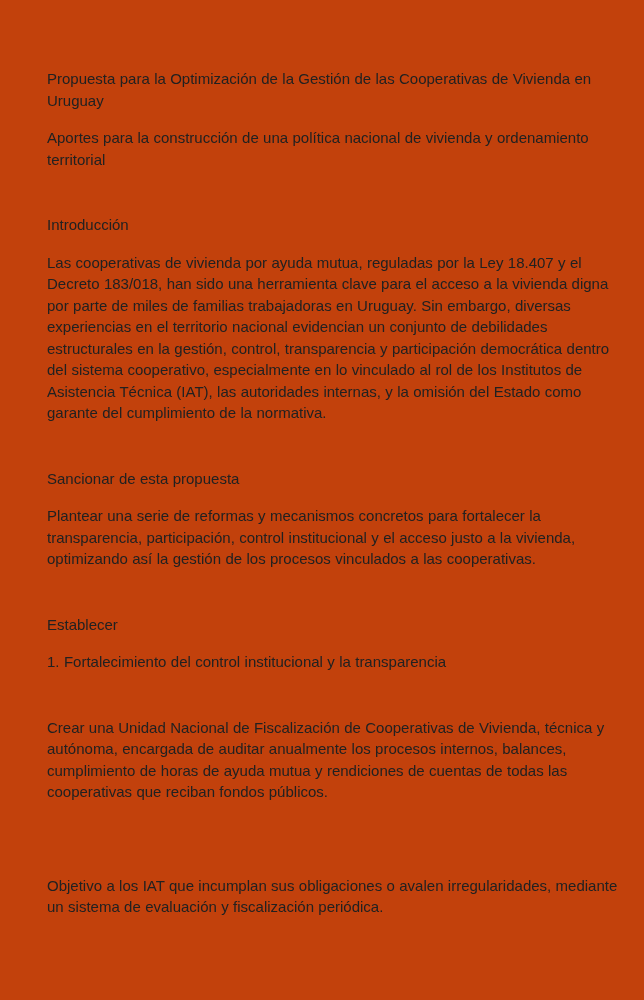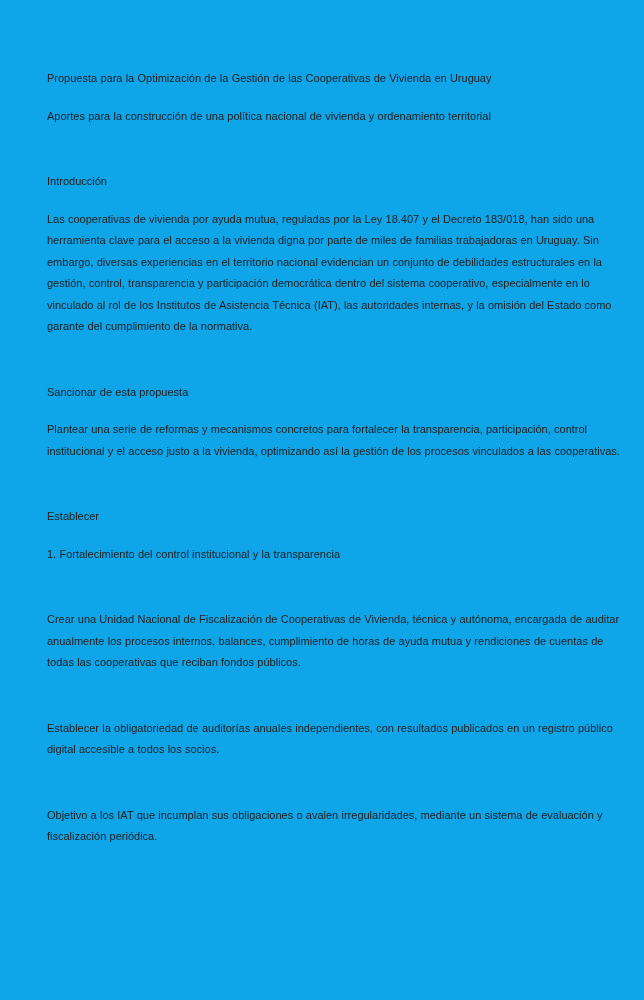--- a/index.html
+++ b/index.html
@@ -5,26 +5,26 @@
   html, body {
     margin: 0;
     padding: 0;
     background: #ffffff;
   }
   .page {
     position: relative;
     width: 644px;
     height: 1000px;
     margin: 0 auto;
-    background: #0ea5e9;
+    background: #c2410c;
     box-sizing: border-box;
     padding: 68px 24px 0 47px;
     overflow: hidden;
     font-family: "Liberation Sans", "DejaVu Sans", sans-serif;
-    font-size: 11px;
+    font-size: 15px;
     line-height: 21.5px;
     color: #212121;
     -webkit-font-smoothing: antialiased;
   }
   .doc-text {
     margin: 0 0 16px 0;
     max-width: 575px;
     word-spacing: 0.2px;
   }
   .gap {
@@ -57,19 +57,18 @@
   <p class="doc-text">Establecer</p>
 
   <p class="doc-text">1. Fortalecimiento del control institucional y la transparencia</p>
 
   <div class="gap"></div>
 
   <p class="doc-text">Crear una Unidad Nacional de Fiscalización de Cooperativas de Vivienda, técnica y autónoma, encargada de auditar anualmente los procesos internos, balances, cumplimiento de horas de ayuda mutua y rendiciones de cuentas de todas las cooperativas que reciban fondos públicos.</p>
 
   <div class="gap"></div>
 
-  <p class="doc-text">Establecer la obligatoriedad de auditorías anuales independientes, con resultados publicados en un registro público digital accesible a todos los socios.</p>
 
   <div class="gap"></div>
 
   <p class="doc-text">Objetivo a los IAT que incumplan sus obligaciones o avalen irregularidades, mediante un sistema de evaluación y fiscalización periódica.</p>
 
 </div>
 
 </body></html>

